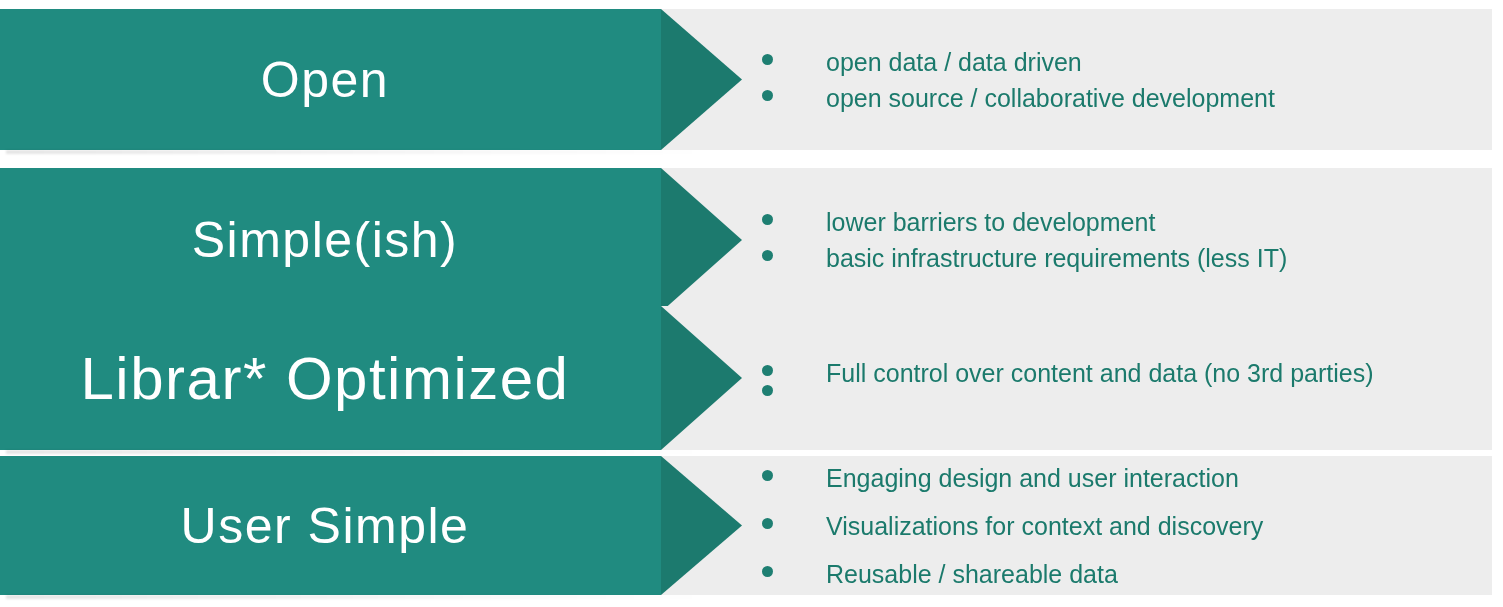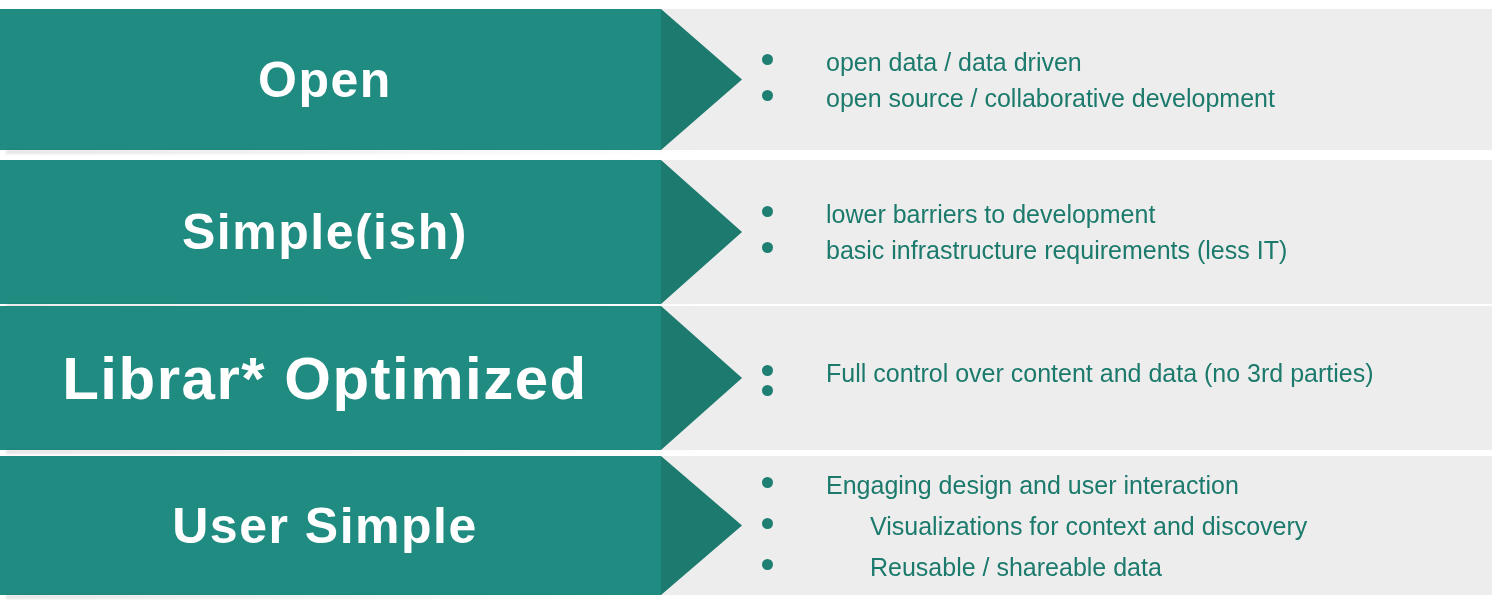--- a/index.html
+++ b/index.html
@@ -57,21 +57,21 @@
     position: absolute;
     left: 0;
     top: 0;
     width: 660px;
     height: 100%;
     display: flex;
     align-items: center;
     justify-content: center;
     color: #ffffff;
     font-family: "Liberation Sans", sans-serif;
-    font-weight: 700;
+    font-weight: 400;
     font-size: 50px;
     letter-spacing: 1.5px;
     white-space: nowrap;
     padding-right: 10px;
     box-sizing: border-box;
     -webkit-font-smoothing: antialiased;
   }
   .chevron-label.sm { font-size: 60px; }
 
   
@@ -90,21 +90,21 @@
   .bullet {
     display: flex;
     align-items: baseline;
     color: #1b7a6c;
     font-size: 25px;
     line-height: 36px;
     font-weight: 400;
     white-space: nowrap;
   }
   .bullet + .bullet { }
-  .bullet.tight + .bullet.tight { margin-top: 5px; gap: 44px; }
+  .bullet.tight + .bullet.tight { margin-top: 12px; }
 
   .dot {
     flex: 0 0 auto;
     width: 11px;
     height: 11px;
     border-radius: 50%;
     background: #1e7f72;
     margin-right: 53px;
     position: relative;
     top: -6px;
@@ -141,21 +141,21 @@
         <span class="bullet-text">open data / data driven</span>
       </div>
       <div class="bullet">
         <span class="dot"></span>
         <span class="bullet-text">open source / collaborative development</span>
       </div>
     </div>
     <div class="row-shadow" style="top:141px;"></div>
   </div>
 
-  <div class="row" style="top:160px;height:144px;">
+  <div class="row" style="top:168px;height:144px;">
     <div class="row-bg"></div>
     <div class="chevron">
       <svg viewBox="0 0 742 144" preserveAspectRatio="none">
         <rect x="0" y="0" width="661" height="144" fill="#208b80"></rect>
         <polygon points="661,0 742,72 661,144" fill="#1c7a6e"></polygon>
       </svg>
     </div>
     <div class="chevron-label">Simple(ish)</div>
     <div class="bullets">
       <div class="bullet">

